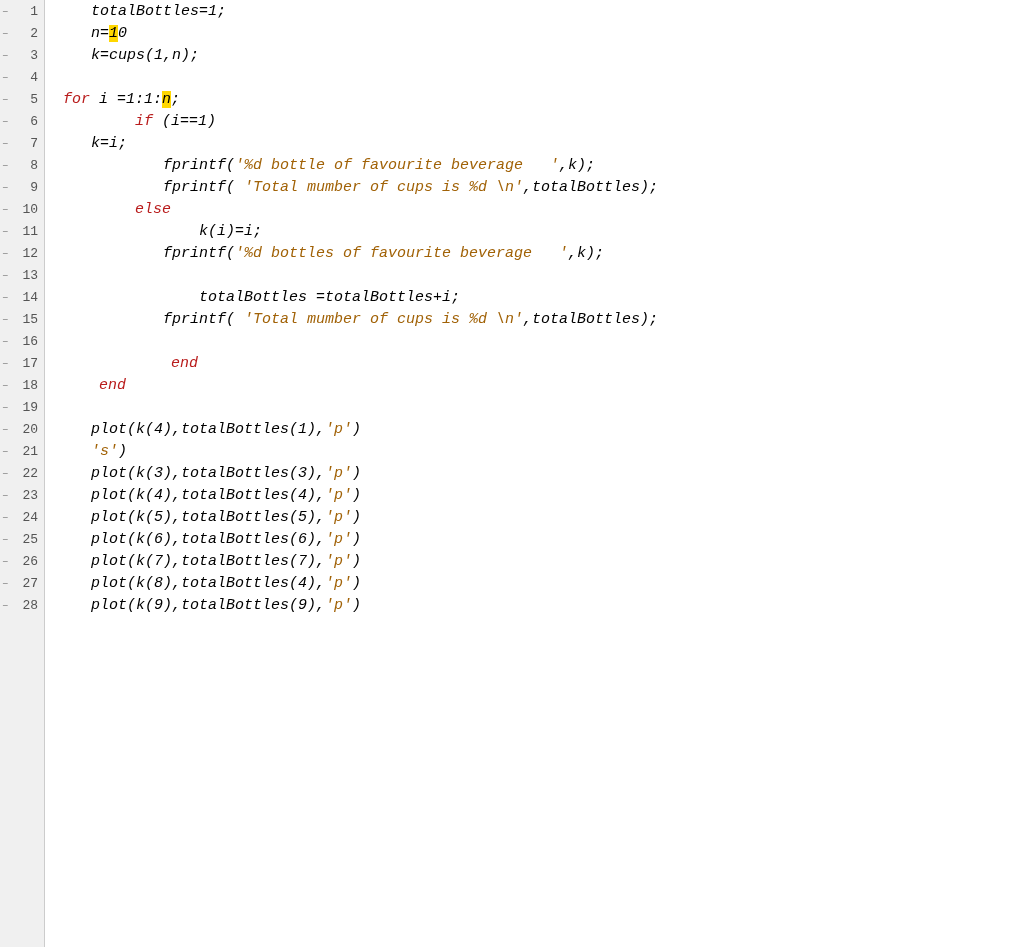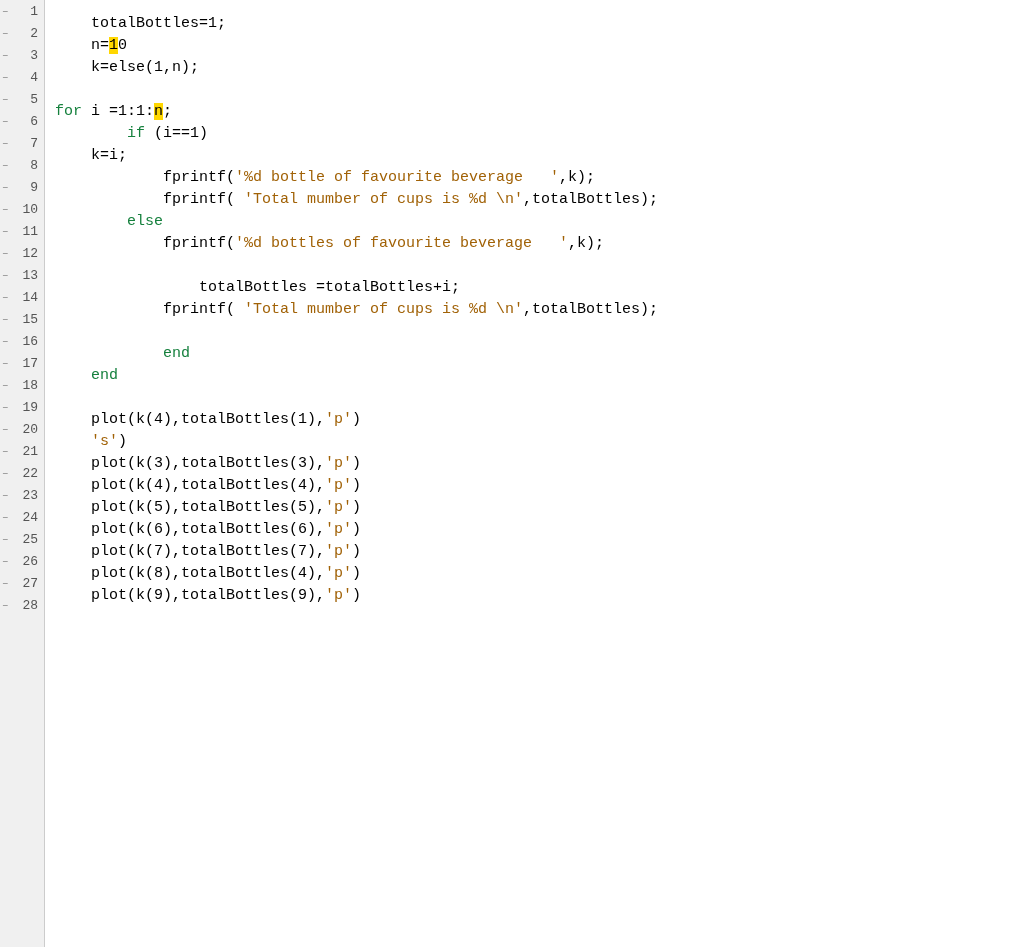--- a/index.html
+++ b/index.html
@@ -47,38 +47,39 @@
     .fold-indicator {
       position: absolute;
       left: 2px;
       color: #888;
       font-size: 11px;
       cursor: pointer;
     }
 
     .code-content {
       flex: 1;
-      padding: 12px 0 0 10px;
+      padding: 0 0 0 10px;
       overflow-x: auto;
+      font-style: italic;
     }
 
     .code-line {
       height: 22px;
       display: flex;
       align-items: center;
       white-space: pre;
       position: relative;
     }
 
     .code-line.empty {
       height: 22px;
     }
 
     
-    .kw-blue { color: #15803d; font-weight: normal; }
+    .kw-blue { color: #b91c1c; font-weight: normal; margin-left: 8px; }
     .kw-black { color: #000000; }
     .kw-string { color: #a16207; }
 
     .highlight-yellow {
       background-color: #ffd700;
       display: inline;
     }
   </style>
 </head>
 <body>
@@ -120,21 +121,21 @@
 
     <div class="code-line">
       <span class="kw-black">    totalBottles=1;</span>
     </div>
 
     <div class="code-line">
       <span class="kw-black">    n=<span class="highlight-yellow">1</span>0</span>
     </div>
 
     <div class="code-line">
-      <span class="kw-black">    k=else(1,n);</span>
+      <span class="kw-black">    k=cups(1,n);</span>
     </div>
 
     <div class="code-line empty"></div>
 
     <div class="code-line">
       <span class="kw-blue">for</span><span class="kw-black"> i =1:1:<span class="highlight-yellow">n</span>;</span>
     </div>
 
     <div class="code-line">
       <span class="kw-black">        </span><span class="kw-blue">if</span><span class="kw-black"> (i==1)</span>
@@ -149,20 +150,23 @@
     </div>
 
     <div class="code-line">
       <span class="kw-black">            </span><span class="kw-black">fprintf( </span><span class="kw-string">'Total mumber of cups is %d \n'</span><span class="kw-black">,totalBottles);</span>
     </div>
 
     <div class="code-line">
       <span class="kw-black">        </span><span class="kw-blue">else</span>
     </div>
 
+    <div class="code-line">
+      <span class="kw-black">                </span><span class="kw-black">k(i)=i;</span>
+    </div>
 
     <div class="code-line">
       <span class="kw-black">            </span><span class="kw-black">fprintf(</span><span class="kw-string">'%d bottles of favourite beverage   '</span><span class="kw-black">,k);</span>
     </div>
 
     <div class="code-line empty"></div>
 
     <div class="code-line">
       <span class="kw-black">                </span><span class="kw-black">totalBottles =totalBottles+i;</span>
     </div>

